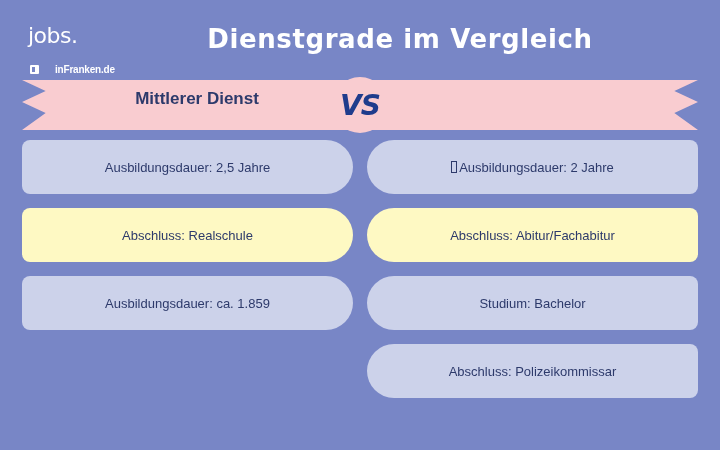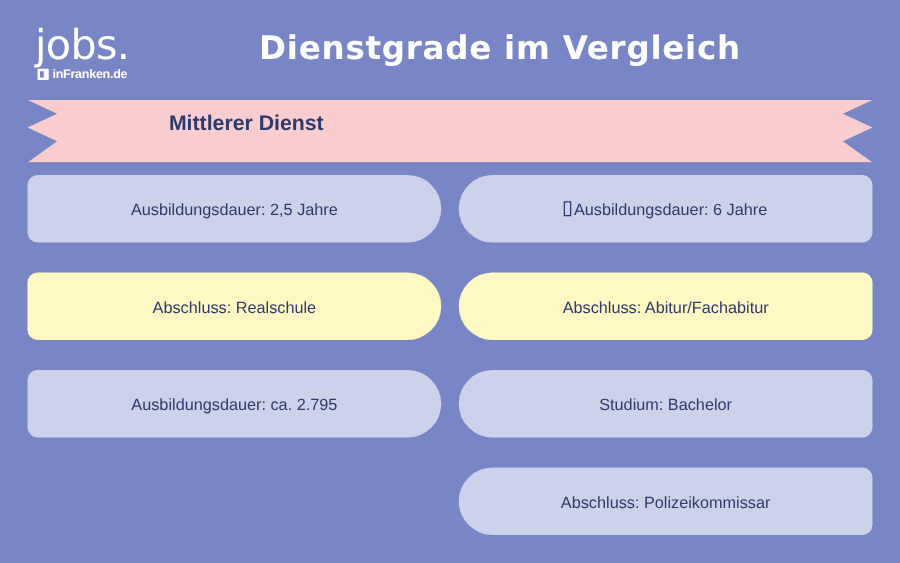--- a/index.html
+++ b/index.html
@@ -18,30 +18,30 @@
   
   #logo {
     position: absolute;
     left: 28px;
     top: 20px;
     width: 120px;
   }
   #logo-word {
     color: #ffffff;
     font-family: "DejaVu Sans", sans-serif;
-    font-size: 33px;
+    font-size: 22px;
     font-weight: 400;
     line-height: 32px;
     letter-spacing: -0.5px;
   }
   #logo-sub-row {
     display: flex;
     align-items: center;
-    gap: 3px;
-    margin-top: 2px;
+    gap: 16px;
+    margin-top: 12px;
     padding-left: 2px;
   }
   #logo-mark {
     width: 9px;
     height: 9px;
     background: #ffffff;
     border-radius: 1px;
     position: relative;
     flex: 0 0 auto;
   }
@@ -148,21 +148,21 @@
     left: 22px;
     right: 22px;
     top: 140px;
     display: flex;
     gap: 14px;
   }
   .column {
     flex: 1 1 0;
     display: flex;
     flex-direction: column;
-    gap: 24px;
+    gap: 14px;
   }
   .row-cell {
     height: 54px;
     display: flex;
     align-items: center;
     justify-content: center;
     text-align: center;
     padding: 0 16px;
     box-sizing: border-box;
     color: #2d3a6b;
@@ -199,29 +199,32 @@
     <span id="logo-mark"></span>
     <span id="logo-sub">inFranken.de</span>
   </div>
 </div>
 
 <div id="title">Dienstgrade im Vergleich</div>
 
 <div id="ribbon-wrap">
   <div id="ribbon"></div>
   <div class="ribbon-label" id="ribbon-label-left">Mittlerer Dienst</div>
+  <div id="vs-badge">
+    <span id="vs-text">VS</span>
+  </div>
 </div>
 
 <div id="grid">
   <div class="column" id="col-left">
     <div class="row-cell light">Ausbildungsdauer: 2,5 Jahre</div>
     <div class="row-cell dark">Abschluss: Realschule</div>
-    <div class="row-cell light">Ausbildungsdauer: ca. 2.795</div>
+    <div class="row-cell light">Ausbildungsdauer: ca. 1.859</div>
   </div>
   <div class="column" id="col-right">
     <div class="row-cell light">
-        <span><span class="tofu"></span><span>Ausbildungsdauer: 6 Jahre</span></span>
+        <span><span class="tofu"></span><span>Ausbildungsdauer: 2 Jahre</span></span>
       </div>
     <div class="row-cell dark">Abschluss: Abitur/Fachabitur</div>
     <div class="row-cell light">Studium: Bachelor</div>
     <div class="row-cell light">Abschluss: Polizeikommissar</div>
   </div>
 </div>
 
 </body></html>

